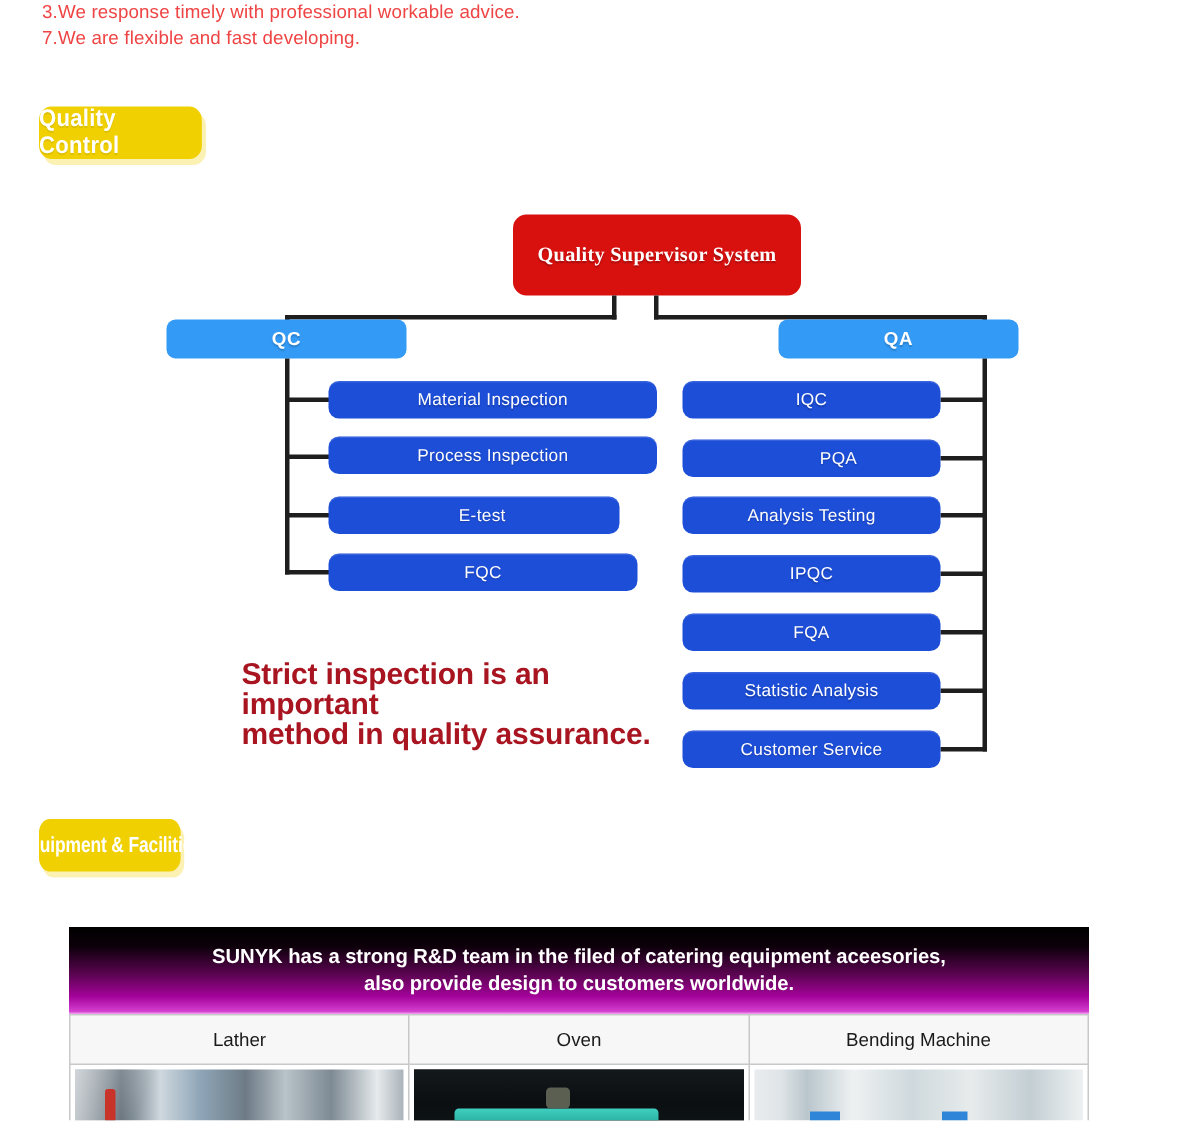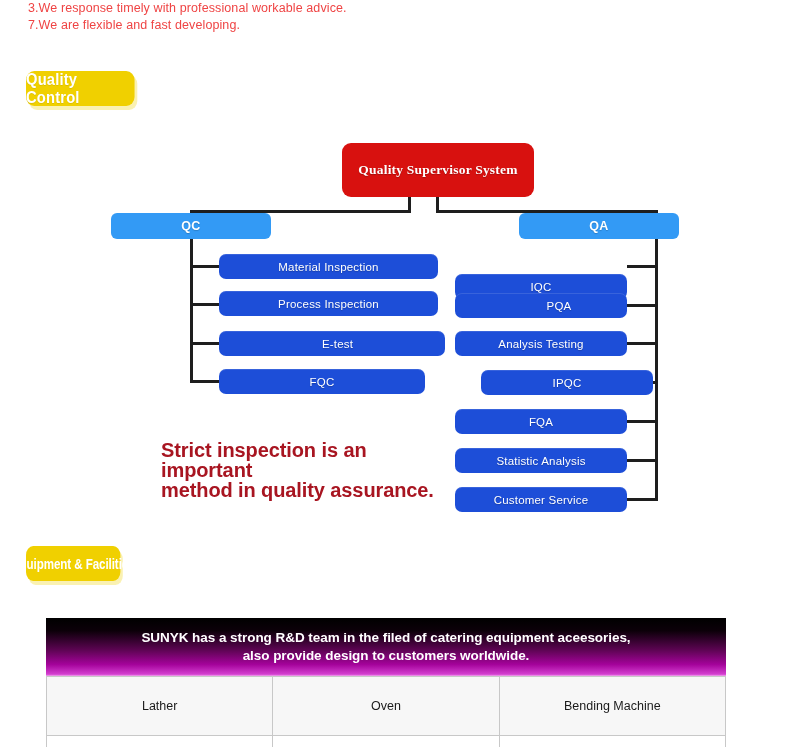--- a/index.html
+++ b/index.html
@@ -122,29 +122,29 @@
     letter-spacing: .2px;
     border-radius: 7px;
     text-shadow: 0 1px 1px rgba(0,0,0,.22);
     box-shadow: inset 0 1px 0 rgba(255,255,255,.12);
   }
 
   
   .qc-leaf { left: 219px; width: 219px; }
   .qc-leaf.l0 { top: 124px; }
   .qc-leaf.l1 { top: 161px; }
-  .qc-leaf.l2 { left: 219px; width: 226px; top: 201px; padding-left: 11px; }
+  .qc-leaf.l2 { left: 219px; width: 194px; top: 201px; padding-left: 11px; }
   .qc-leaf.l3 { left: 219px; width: 206px; top: 239px; }
 
   
   .qa-leaf { left: 455px; width: 172px; }
-  .qa-leaf.r0 { top: 124px; margin-top: 20px; }
+  .qa-leaf.r0 { top: 124px; }
   .qa-leaf.r1 { top: 163px; padding-left: 36px; }
   .qa-leaf.r2 { top: 201px; }
-  .qa-leaf.r3 { top: 240px; margin-left: 26px; }
+  .qa-leaf.r3 { top: 240px; }
   .qa-leaf.r4 { top: 279px; }
   .qa-leaf.r5 { top: 318px; }
   .qa-leaf.r6 { top: 357px; }
 
   
   .ln {
     position: absolute;
     background: #1e1e1e;
   }
   .ln-h { height: 3px; }
@@ -194,21 +194,21 @@
     white-space: nowrap;
   }
   .gallery-table {
     width: 680px;
     border-collapse: collapse;
     table-layout: fixed;
   }
   .gallery-table th,
   .gallery-table td {
     border: 1px solid #c8c8c8;
-    padding: 16px;
+    padding: 3px;
   }
   .gallery-table th {
     background: #f7f7f7;
     height: 26px;
     font-size: 12.5px;
     font-weight: normal;
     color: #1a1a1a;
     text-align: center;
   }
   .gallery-table td {

